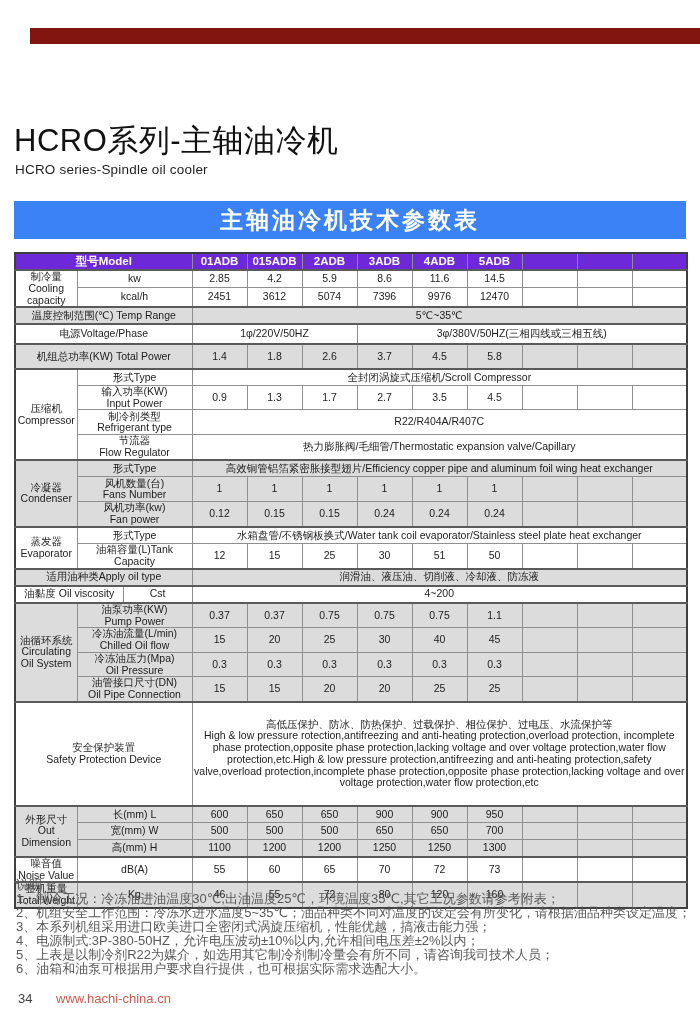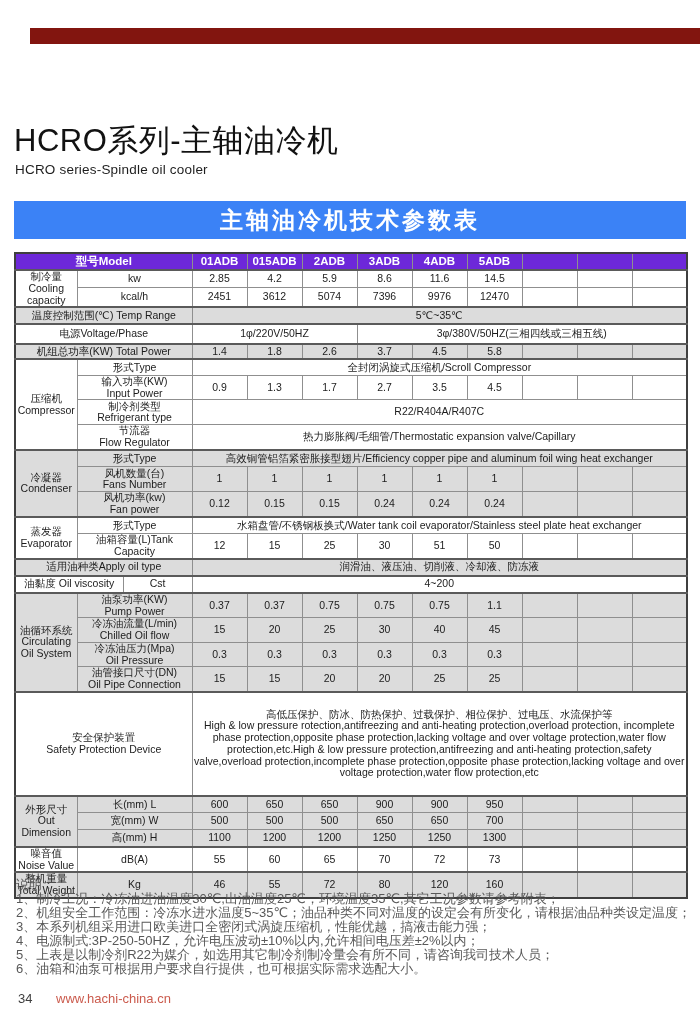--- a/index.html
+++ b/index.html
@@ -89,21 +89,21 @@
         </tr>
         <tr class="shade sec" style="height: 17px; margin-left: 40px;">
           <td colspan="3">温度控制范围(℃) Temp Range</td>
           <td colspan="9">5℃~35℃</td>
         </tr>
         <tr class="sec" style="height: 20px;">
           <td colspan="3">电源Voltage/Phase</td>
           <td colspan="3">1φ/220V/50HZ</td>
           <td colspan="6">3φ/380V/50HZ(三相四线或三相五线)</td>
         </tr>
-        <tr class="shade sec" style="height: 15px;">
+        <tr class="shade sec" style="height: 25px;">
           <td colspan="3">机组总功率(KW) Total Power</td>
           <td>1.4</td>
           <td>1.8</td>
           <td>2.6</td>
           <td>3.7</td>
           <td>4.5</td>
           <td>5.8</td>
           <td></td>
           <td></td>
           <td></td>
@@ -324,20 +324,20 @@
           <td></td>
         </tr>
       </tbody>
   </table>
 
   <div class="notes" id="notes-list">
       <div class="note-line">说明：</div>
       <div class="note-line">1、制冷工况：冷冻油进油温度30℃,出油温度25℃，环境温度35℃,其它工况参数请参考附表；</div>
       <div class="note-line">2、机组安全工作范围：冷冻水进水温度5~35℃；油品种类不同对温度的设定会有所变化，请根据油品种类设定温度；</div>
       <div class="note-line">3、本系列机组采用进口欧美进口全密闭式涡旋压缩机，性能优越，搞液击能力强；</div>
-      <div class="note-line">4、电源制式:3P-250-50HZ，允许电压波动±10%以内,允许相间电压差±2%以内；</div>
+      <div class="note-line">4、电源制式:3P-380-50HZ，允许电压波动±10%以内,允许相间电压差±2%以内；</div>
       <div class="note-line">5、上表是以制冷剂R22为媒介，如选用其它制冷剂制冷量会有所不同，请咨询我司技术人员；</div>
       <div class="note-line">6、油箱和油泵可根据用户要求自行提供，也可根据实际需求选配大小。</div>
     </div>
 
   <div class="footer-num">34</div>
   <a class="footer-url" href="#">www.hachi-china.cn</a>
 </div>
 
 </body></html>

